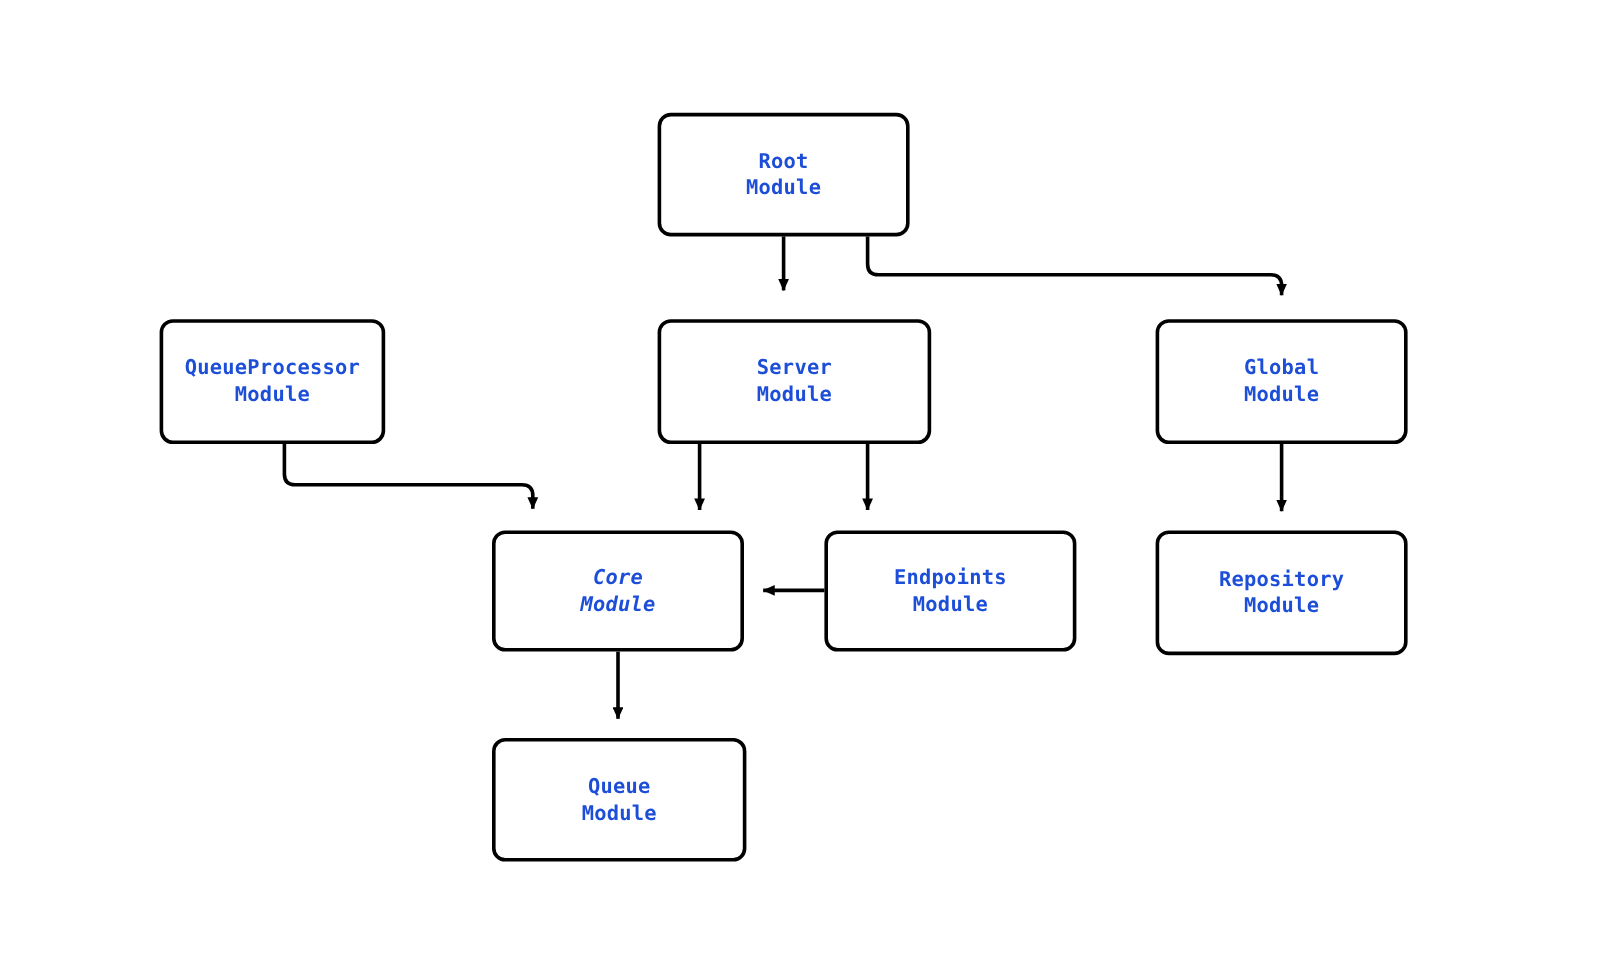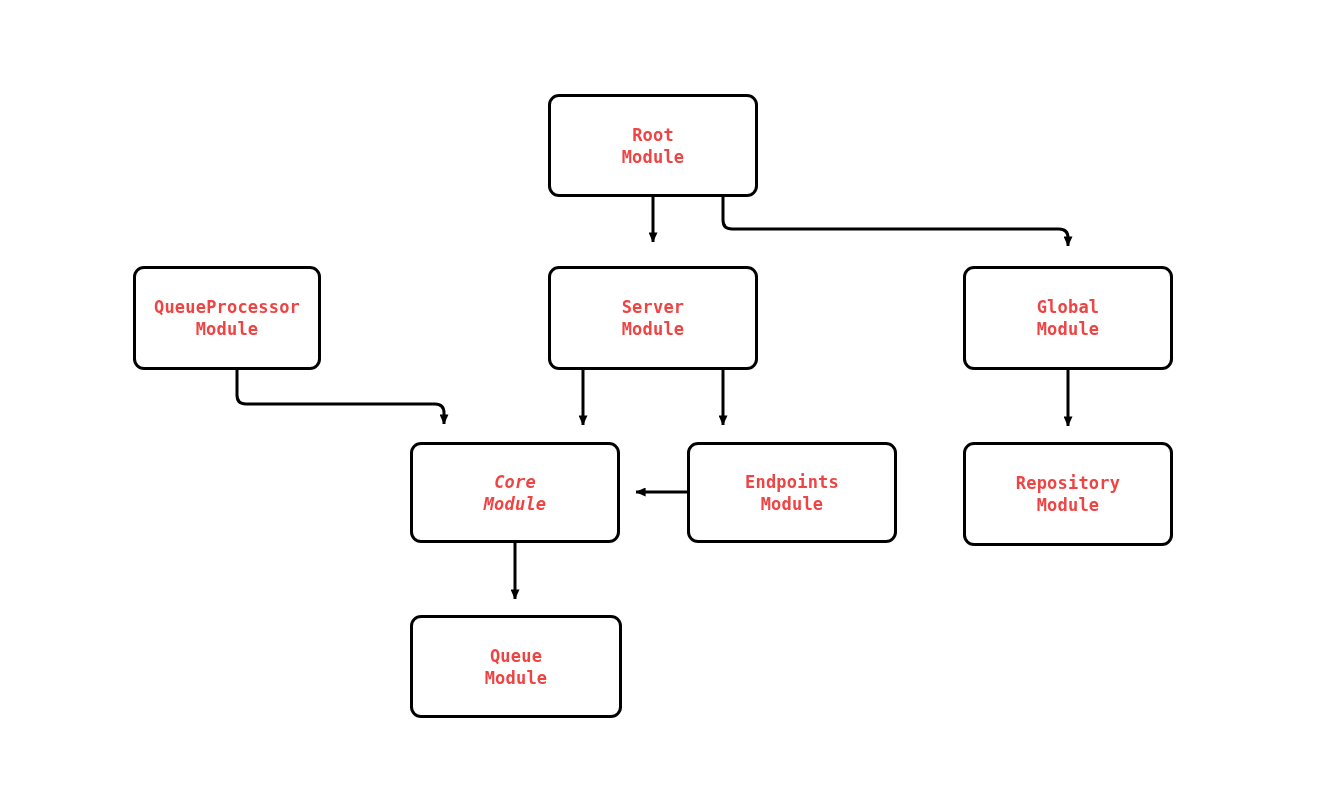--- a/index.html
+++ b/index.html
@@ -32,21 +32,21 @@
     flex-direction: column;
     align-items: center;
     justify-content: center;
     z-index: 2;
   }
   .node-label {
     font-family: "DejaVu Sans Mono", "Liberation Mono", monospace;
     font-size: 17px;
     font-weight: 700;
     line-height: 22px;
-    color: #ef4444;
+    color: #1d4ed8;
     text-align: center;
     letter-spacing: 0.2px;
     white-space: pre;
     user-select: none;
   }
 </style>
 </head>
 <body>
 
 <div id="canvas">
@@ -72,21 +72,21 @@
   <div class="node" style="left: 548px; top: 94px; width: 210px; height: 103px;">
     <span class="node-label">Root</span>
     <span class="node-label">Module</span>
   </div>
 
   <div class="node" style="left: 133px; top: 266px; width: 188px; height: 104px;">
     <span class="node-label">QueueProcessor</span>
     <span class="node-label">Module</span>
   </div>
 
-  <div class="node" style="left: 548px; top: 266px; width: 210px; height: 104px;">
+  <div class="node" style="left: 548px; top: 266px; width: 228px; height: 104px;">
     <span class="node-label">Server</span>
     <span class="node-label">Module</span>
   </div>
 
   <div class="node" style="left: 963px; top: 266px; width: 210px; height: 104px;">
     <span class="node-label">Global</span>
     <span class="node-label">Module</span>
   </div>
 
   <div class="node" style="left: 410px; top: 442px; width: 210px; height: 101px; font-style: italic;">

